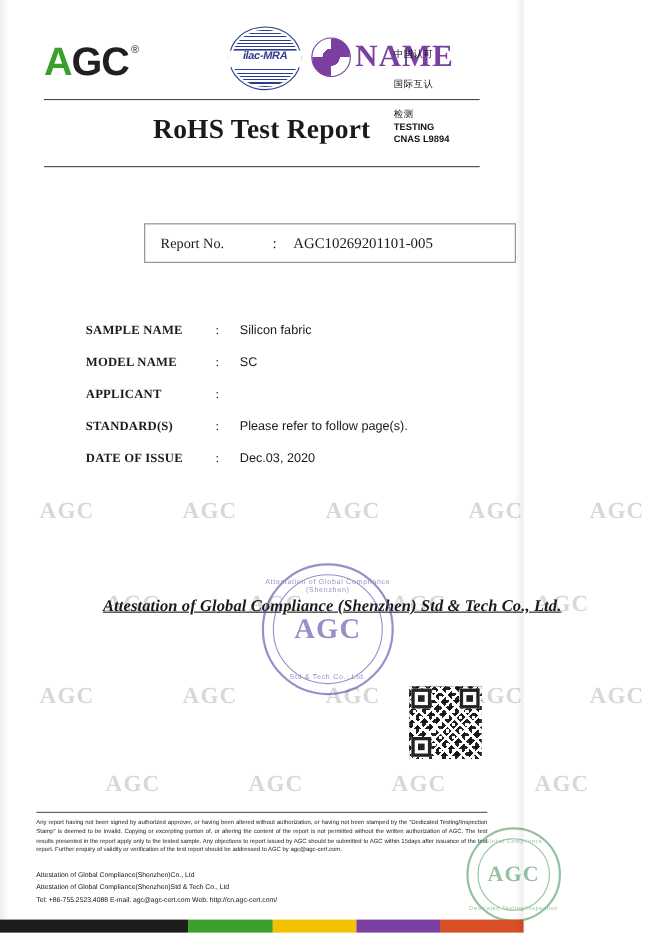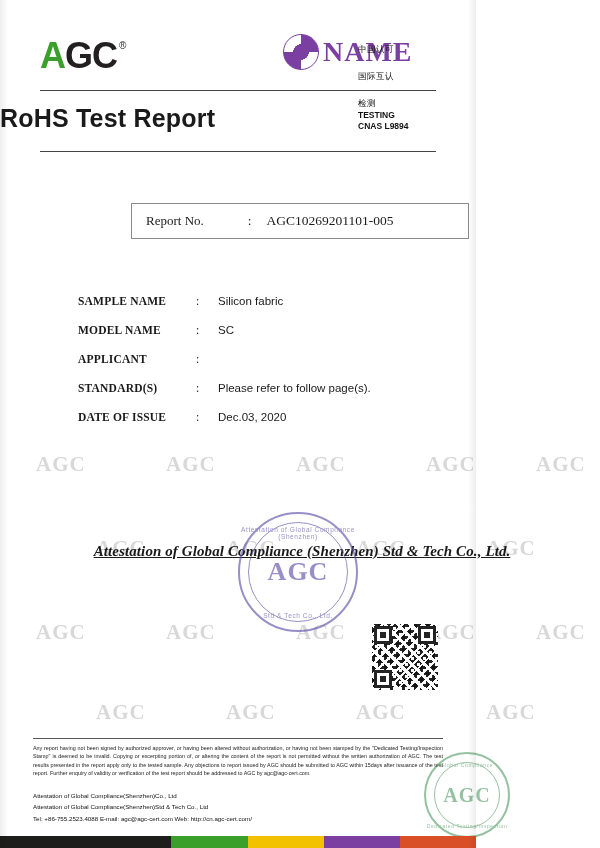--- a/index.html
+++ b/index.html
@@ -136,24 +136,24 @@
     left: 40px; right: 40px;
     height: 1px;
     background: #444;
   }
   .rule.top { top: 90px; }
   .rule.bottom { top: 151px; }
 
   .title {
     position: absolute;
     top: 104px; left: 0; right: 0;
-    text-align: left;
+    text-align: center;
     font-size: 25px;
     font-weight: bold;
-    font-family: Liberation Sans, sans-serif;
+    font-family: Liberation Serif, serif;
     letter-spacing: 0.2px;
   }
 
   
   .reportno {
     position: absolute;
     left: 131px; top: 203px;
     width: 338px; height: 36px;
     border: 1px solid #8a8a8a;
     display: flex;
@@ -367,20 +367,26 @@
 
   <div class="header">
 
     <div class="logo">
       <span class="logo-text">
         <span class="logo-a">A</span><span>GC</span>
       </span>
       <span class="logo-reg">®</span>
     </div>
 
+    <div class="ilac">
+      <div class="ilac-lines"></div>
+      <div class="ilac-ring"></div>
+      <div class="ilac-band"></div>
+      <div class="ilac-label">ilac-MRA</div>
+    </div>
 
     <div class="cnas">
       <div class="cnas-mark"></div>
       <div class="cnas-text">NAME</div>
     </div>
 
     <div class="accred">
       <div class="cn">中国认可</div>
       <div class="cn">国际互认</div>
       <div class="cn">检测</div>

